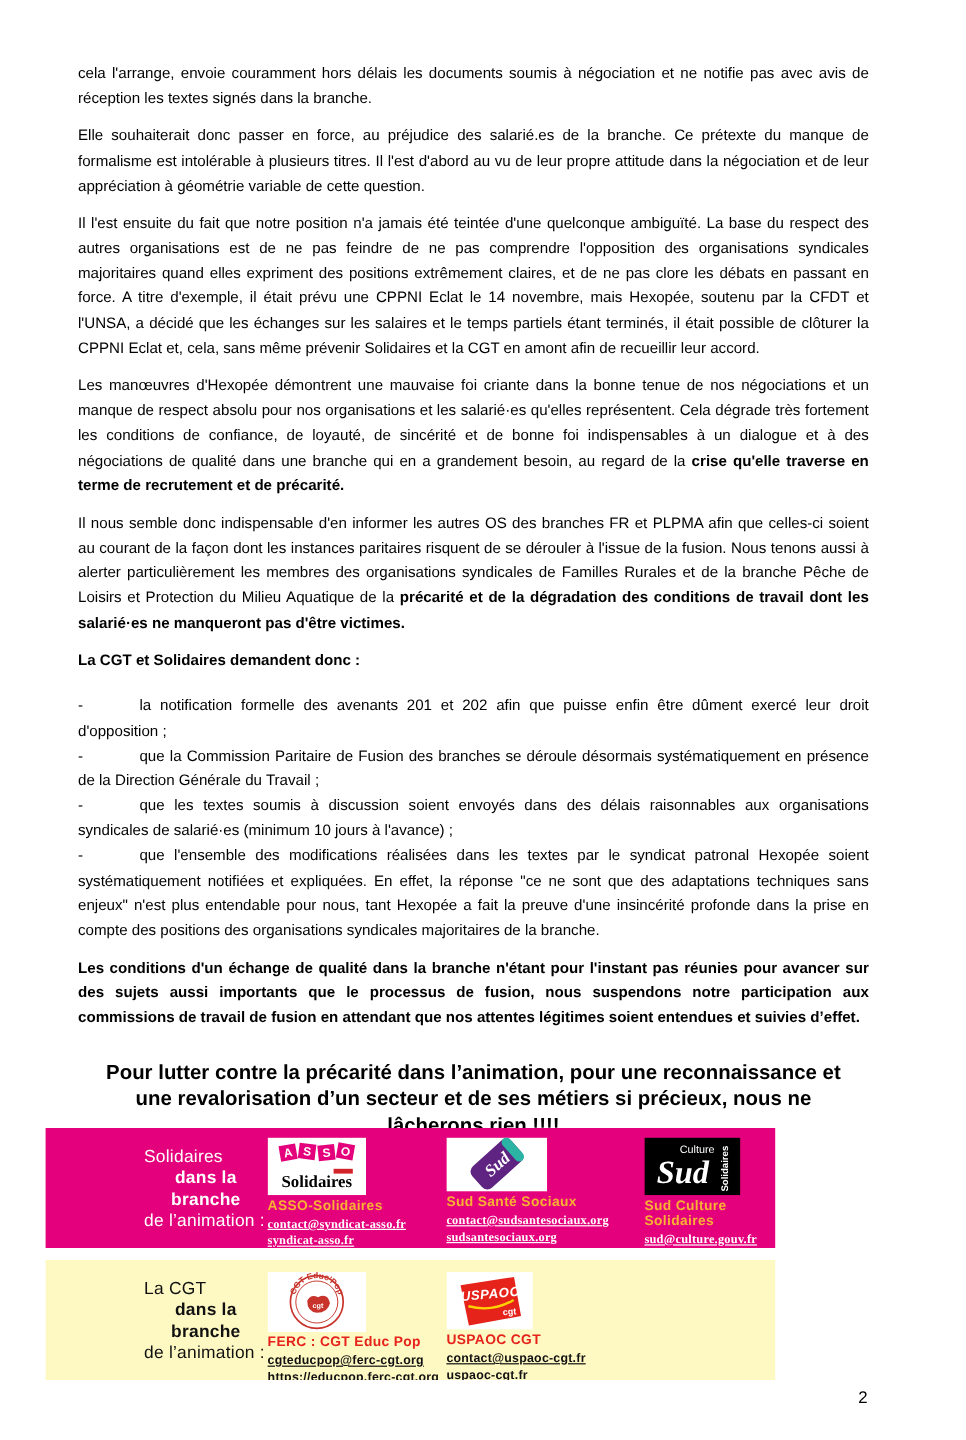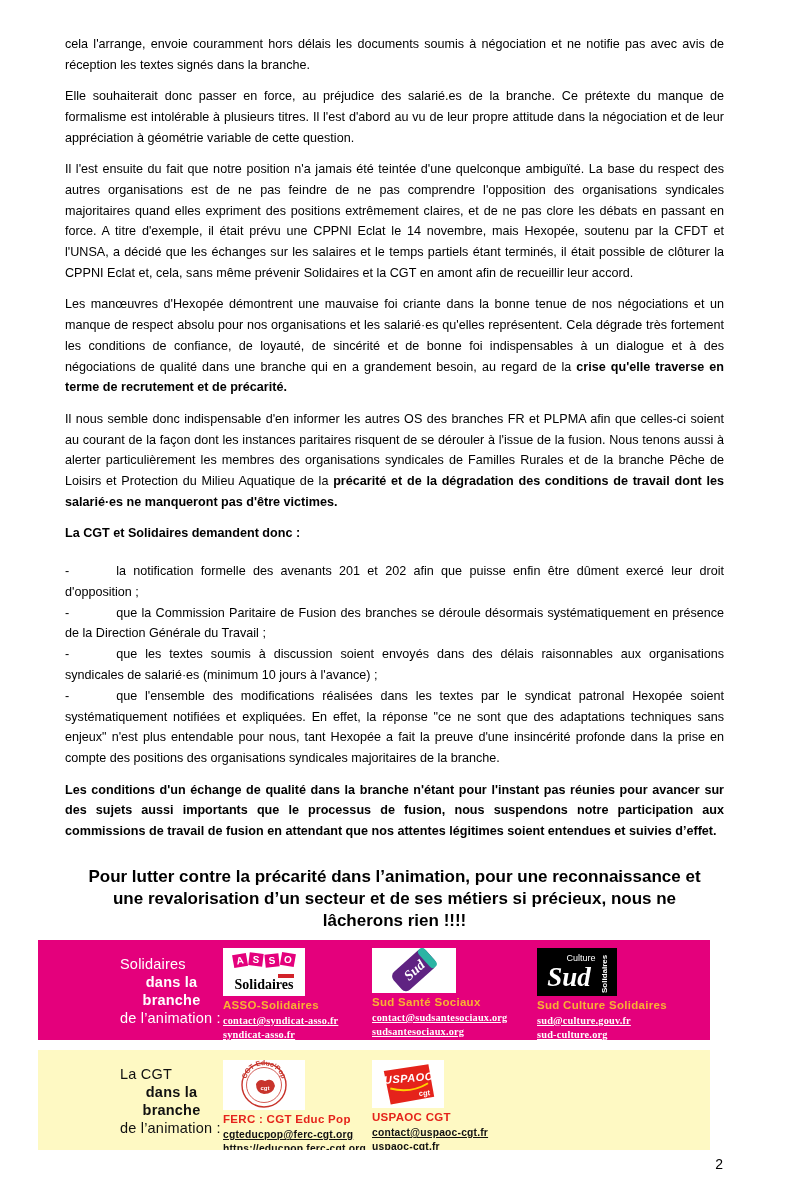--- a/index.html
+++ b/index.html
@@ -1,37 +1,37 @@
 <!DOCTYPE html>
 <html><head>
 <meta charset="utf-8">
 <style>
   html,body{margin:0;padding:0;background:#ffffff;}
   .page{
     position:relative;width:805px;height:1200px;background:#ffffff;
     font-family:"Liberation Sans",sans-serif;color:#000;overflow:hidden;
   }
   .doc-body{
-    position:absolute;left:65px;top:34px;width:659px;
+    position:absolute;left:65px;top:51px;width:659px;
     font-size:12.6px;line-height:20.8px;text-align:justify;
   }
   .doc-body p{margin:0 0 10.5px 0;}
   .doc-body p.heading{font-weight:bold;margin-bottom:17px;}
   .doc-body p.li{margin:0;}
   .doc-body p.closing{font-weight:bold;margin-top:10.5px;}
   .dash{display:inline-block;}
   .tab-gap{display:inline-block;width:47px;}
   b{font-weight:bold;}
   .slogan{
     margin-top:24px !important;text-align:center;font-weight:bold;
     font-size:17px;padding:0 14px;line-height:22px;
   }
   
   .band{
-    position:absolute;left:38px;width:672px;height:100px;
+    position:absolute;left:38px;width:608px;height:100px;
     display:flex;align-items:flex-start;overflow:hidden;
   }
   .band-magenta{top:940px;background:#e4007c;color:#ffffff;}
   .band-yellow{top:1050px;background:#fef9c3;color:#111111;}
   .band-intro{
     flex:0 0 185px;box-sizing:border-box;padding:15px 0 0 82px;
     font-size:14.5px;line-height:18px;letter-spacing:.2px;
   }
   .band-intro .bold-line{font-weight:bold;text-align:center;}
   .org{box-sizing:border-box;padding-top:8px;}

